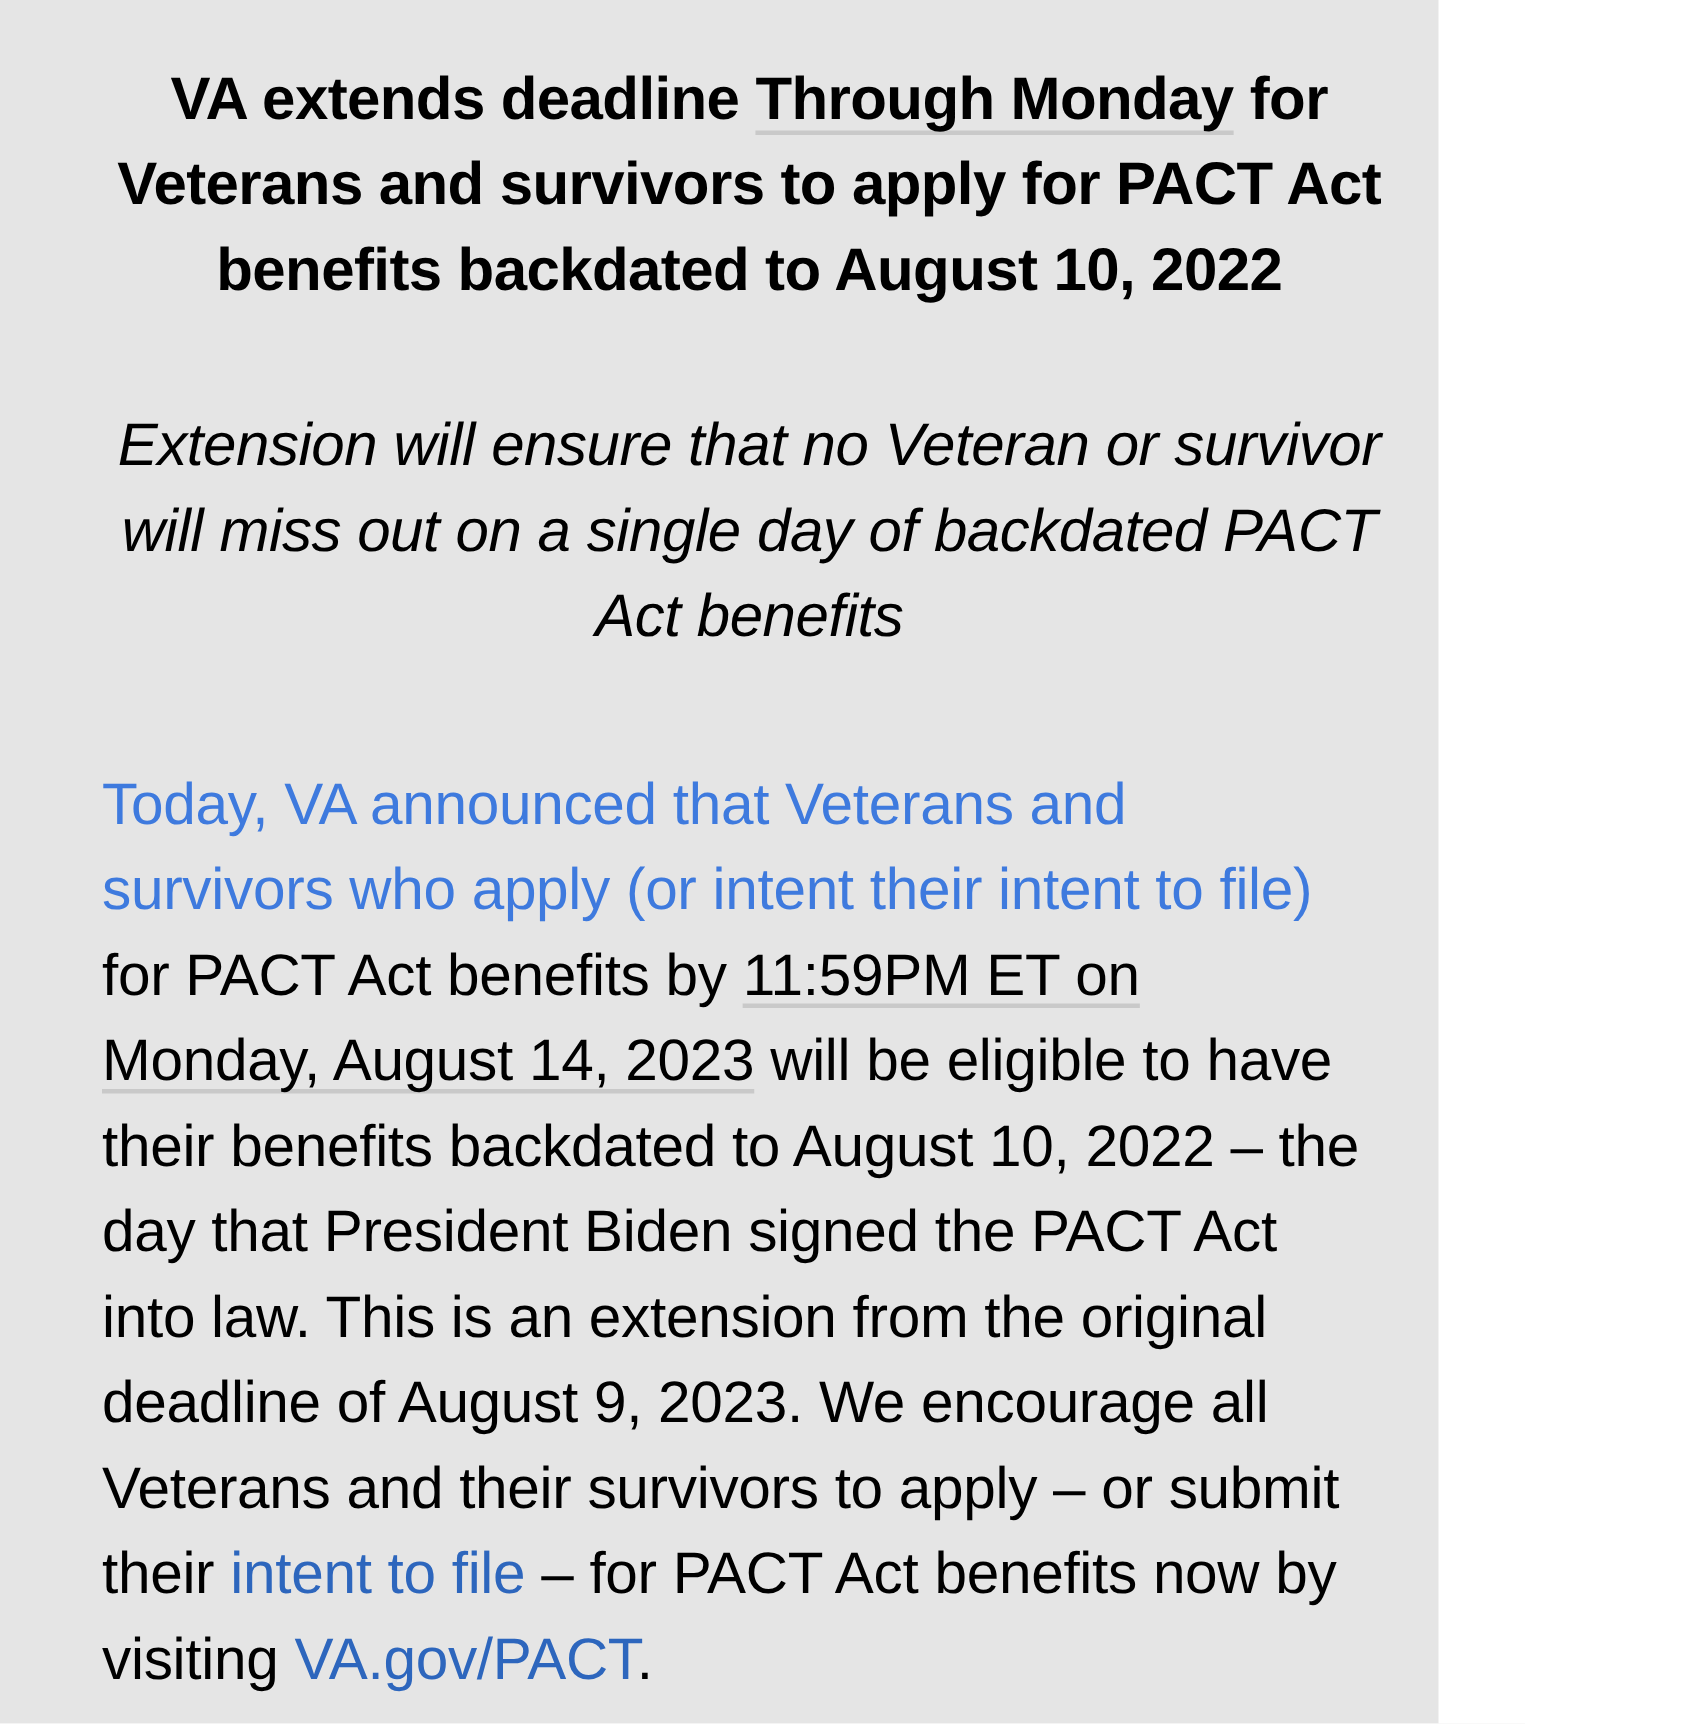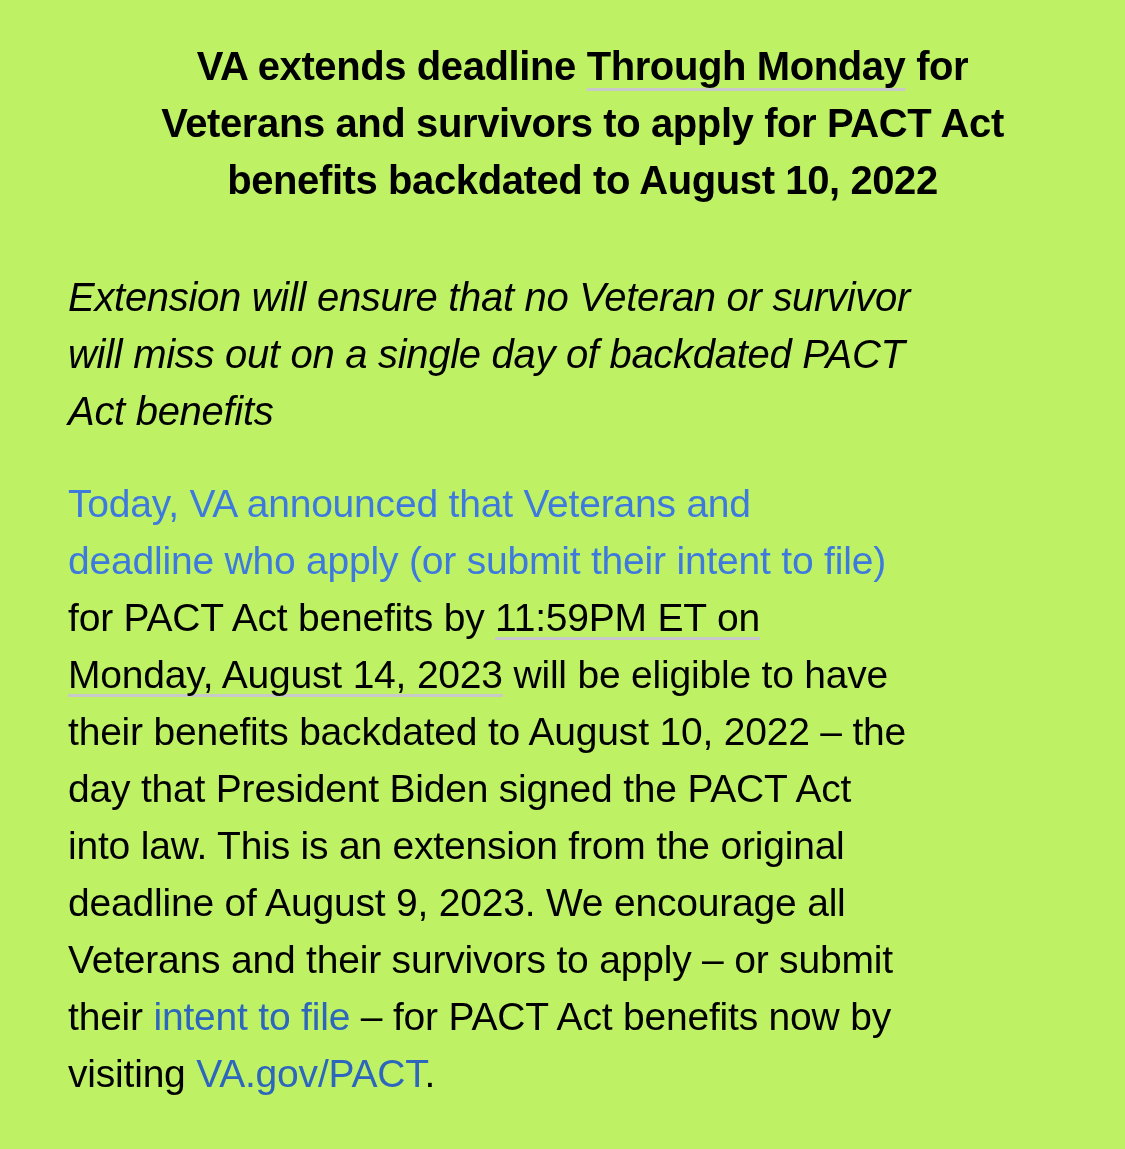--- a/index.html
+++ b/index.html
@@ -1,44 +1,45 @@
 <!DOCTYPE html>
 <html style="--para-blue: #3e7ade; --link-blue: #2d66bd; --detector-gray: #c9c9c9;"><head>
 <meta charset="utf-8">
 <style>
   html, body {
     margin: 0;
     padding: 0;
     background: #ffffff;
   }
   .page {
-    width: 1125px;
+    width: 959px;
     height: 1149px;
     box-sizing: border-box;
     padding: 38px 28px 0 68px;
-    background: #bef264;
+    background: #e5e5e5;
     overflow: hidden;
     font-family: "Liberation Sans", sans-serif;
     color: #000000;
   }
   .headline {
     margin: 0 0 60px 0;
     font-size: 40px;
     font-weight: bold;
     line-height: 57px;
     text-align: center;
     letter-spacing: -0.4px;
     white-space: pre;
   }
   .subtitle {
-    margin: 0 0 35px 0;
+    margin: 0 0 68px 0;
     font-size: 40px;
     font-weight: normal;
     font-style: italic;
     line-height: 57px;
+    text-align: center;
     letter-spacing: -0.3px;
     white-space: pre;
   }
   .body-text {
     margin: 0;
     font-size: 39px;
     font-weight: normal;
     line-height: 57px;
     text-align: left;
     letter-spacing: -0.2px;
@@ -70,21 +71,21 @@
 <body>
 
 <div class="page">
   <h1 class="headline"><span>VA extends deadline </span><span class="u-gray-hl">Through Monday</span><span> for
 Veterans and survivors to apply for PACT Act
 benefits backdated to August 10, 2022</span></h1>
   <h2 class="subtitle">Extension will ensure that no Veteran or survivor
 will miss out on a single day of backdated PACT
 Act benefits</h2>
   <p class="body-text"><span class="c-blue">Today, VA announced that Veterans and
-deadline who apply (or submit their </span><span class="c-blue u">intent to file</span><span class="c-blue">)</span><span>
+survivors who apply (or intent their </span><span class="c-blue u">intent to file</span><span class="c-blue">)</span><span>
 for PACT Act benefits by </span><span class="u-gray">11:59PM ET on
 Monday, August 14, 2023</span><span> will be eligible to have
 their benefits backdated to August 10, 2022 – the
 day that President Biden signed the PACT Act
 into law. This is an extension from the original
 deadline of August 9, 2023. We encourage all
 Veterans and their survivors to apply – or submit
 their </span><span class="c-dark u">intent to file</span><span> – for PACT Act benefits now by
 visiting </span><span class="c-dark u">VA.gov/PACT</span><span>.</span></p>
 </div>

